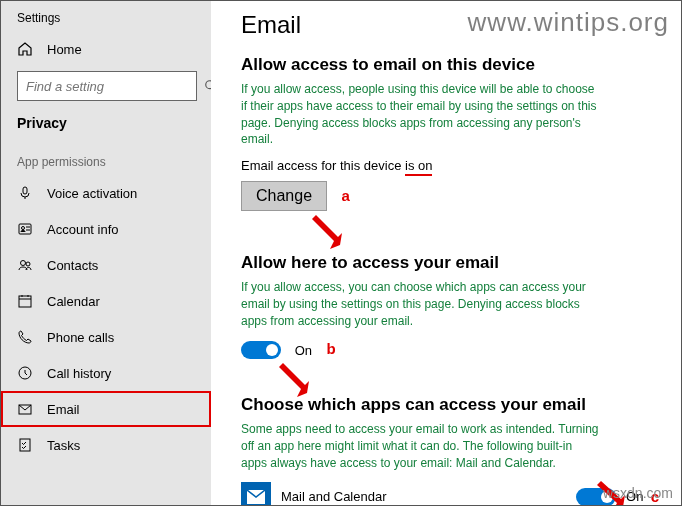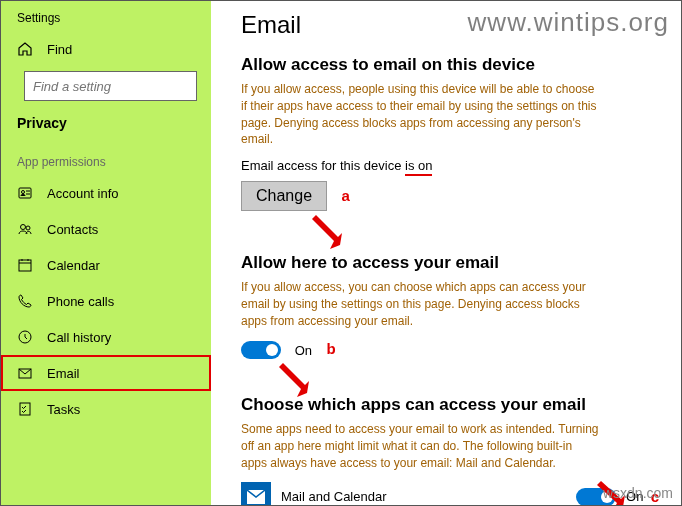--- a/index.html
+++ b/index.html
@@ -1,32 +1,32 @@
 <!DOCTYPE html>
 <html><head>
   <meta charset="utf-8">
   <style>
     * { box-sizing: border-box; margin: 0; padding: 0; }
     body { font-family: "Segoe UI", Tahoma, sans-serif; font-size: 13px; color: #000; background: #fff; width: 682px; height: 506px; overflow: hidden; position: relative; border: 1px solid #555;}
     .container { display: flex; height: 100%; }
-    .sidebar { width: 210px; background: #bef264; padding: 10px 0 0 0; border-right: 0; }
+    .sidebar { width: 210px; background: #e5e5e5; padding: 10px 0 0 0; border-right: 0; }
     .win-title { font-size: 12px; padding: 0 0 8px 16px; color: #000; }
     .home-row { display: flex; align-items: center; padding: 8px 16px; gap: 14px; font-size: 13px; cursor: pointer;}
-    .search-wrap { padding: 6px 14px 10px 23px; }
+    .search-wrap { padding: 6px 14px 10px 16px; }
     .search-box { width: 100%; display: flex; align-items: center; border: 1px solid #666; background: #fff; height: 30px; padding: 0 8px; }
     .search-box input { border: none; outline: none; flex: 1; font-size: 13px; background: transparent; font-style: italic; color: #555;}
     .section-label { font-weight: 600; font-size: 14px; padding: 4px 16px 10px 16px; }
     .sub-label { font-size: 12px; color: #666; padding: 14px 16px 6px 16px; }
     .nav-item { display: flex; align-items: center; gap: 14px; padding: 10px 16px; font-size: 13px; cursor: pointer; }
     .nav-item .icon { width: 16px; height:16px; display:flex; align-items:center; justify-content:center; color:#000;}
     .nav-item.selected { outline: 2px solid #e10000; outline-offset: -2px; }
     .main { flex: 1; padding: 10px 22px 0 30px; overflow: hidden; background:#fff;}
     .page-title { font-size: 24px; font-weight: 400; margin-bottom: 16px; }
     .h2 { font-size: 17px; font-weight: 600; margin: 6px 0 6px 0; }
-    .body-text { font-size: 12px; color: #a16207; line-height: 1.4; max-width: 360px; margin-bottom: 10px;}
+    .body-text { font-size: 12px; color: #15803d; line-height: 1.4; max-width: 360px; margin-bottom: 10px;}
     .status-line { font-size: 13px; color:#000; margin-top:2px;}
     .underline-red { border-bottom: 2px solid #e10000; padding-bottom:1px;}
     .btn { display:inline-block; background:#ccc; border:1px solid #999; padding: 5px 14px; font-size:16px; margin-top:8px; cursor:pointer;}
     .callout { color:#e10000; font-weight:700; font-size:15px; }
     .toggle { position: relative; width: 40px; height: 18px; border-radius: 10px; background:#0078d4; display:inline-block; vertical-align:middle;}
     .toggle::after { content:""; position:absolute; width:12px;height:12px;border-radius:50%;background:#fff; right:3px; top:3px;}
     .toggle-label { display:inline-block; margin-left:10px; font-size:13px; vertical-align:middle;}
     .app-row { display:flex; align-items:center; gap:10px; margin-top:6px;}
     .app-icon { width:30px; height:30px; background:#0063b1; display:flex; align-items:center; justify-content:center;}
     .app-row .right { margin-left:auto; display:flex; align-items:center;}
@@ -41,38 +41,47 @@
 <div class="container">
   <div class="sidebar">
     <div class="win-title">Settings</div>
 
     <div class="home-row">
       <span class="icon">
         <svg width="16" height="16" viewBox="0 0 16 16">
             <path d="M2 7 L8 2 L14 7 V14 H10 V10 H6 V14 H2 Z" fill="none" stroke="#000" stroke-width="1.2"></path>
           </svg>
       </span>
-      <span>Find</span>
+      <span>Home</span>
     </div>
 
     <div class="search-wrap">
       <div class="search-box">
         <input type="text" placeholder="Find a setting" style="">
         <span>
           <svg width="14" height="14" viewBox="0 0 16 16">
               <circle cx="6.5" cy="6.5" r="4.5" fill="none" stroke="#555" stroke-width="1.3"></circle>
               <line x1="10" y1="10" x2="14" y2="14" stroke="#555" stroke-width="1.3"></line>
             </svg>
         </span>
       </div>
     </div>
 
     <div class="section-label">Privacy</div>
     <div class="sub-label">App permissions</div>
 
+    <div class="nav-item">
+      <span class="icon">
+          <svg width="16" height="16" viewBox="0 0 16 16">
+            <rect x="6" y="2" width="4" height="7" rx="2" fill="none" stroke="#000"></rect>
+            <path d="M4 8a4 4 0 0 0 8 0 M8 12v2" fill="none" stroke="#000"></path>
+          </svg>
+        </span>
+      <span>Voice activation</span>
+    </div>
     <div class="nav-item">
       <span class="icon">
           <svg width="16" height="16" viewBox="0 0 16 16">
             <rect x="2" y="3" width="12" height="10" rx="1" fill="none" stroke="#000"></rect>
             <circle cx="6" cy="7" r="1.5" fill="none" stroke="#000"></circle>
             <path d="M4 11c0-1 1-2 2-2s2 1 2 2M9 6h4M9 9h4" stroke="#000"></path>
           </svg>
         </span>
       <span>Account info</span>
     </div>

